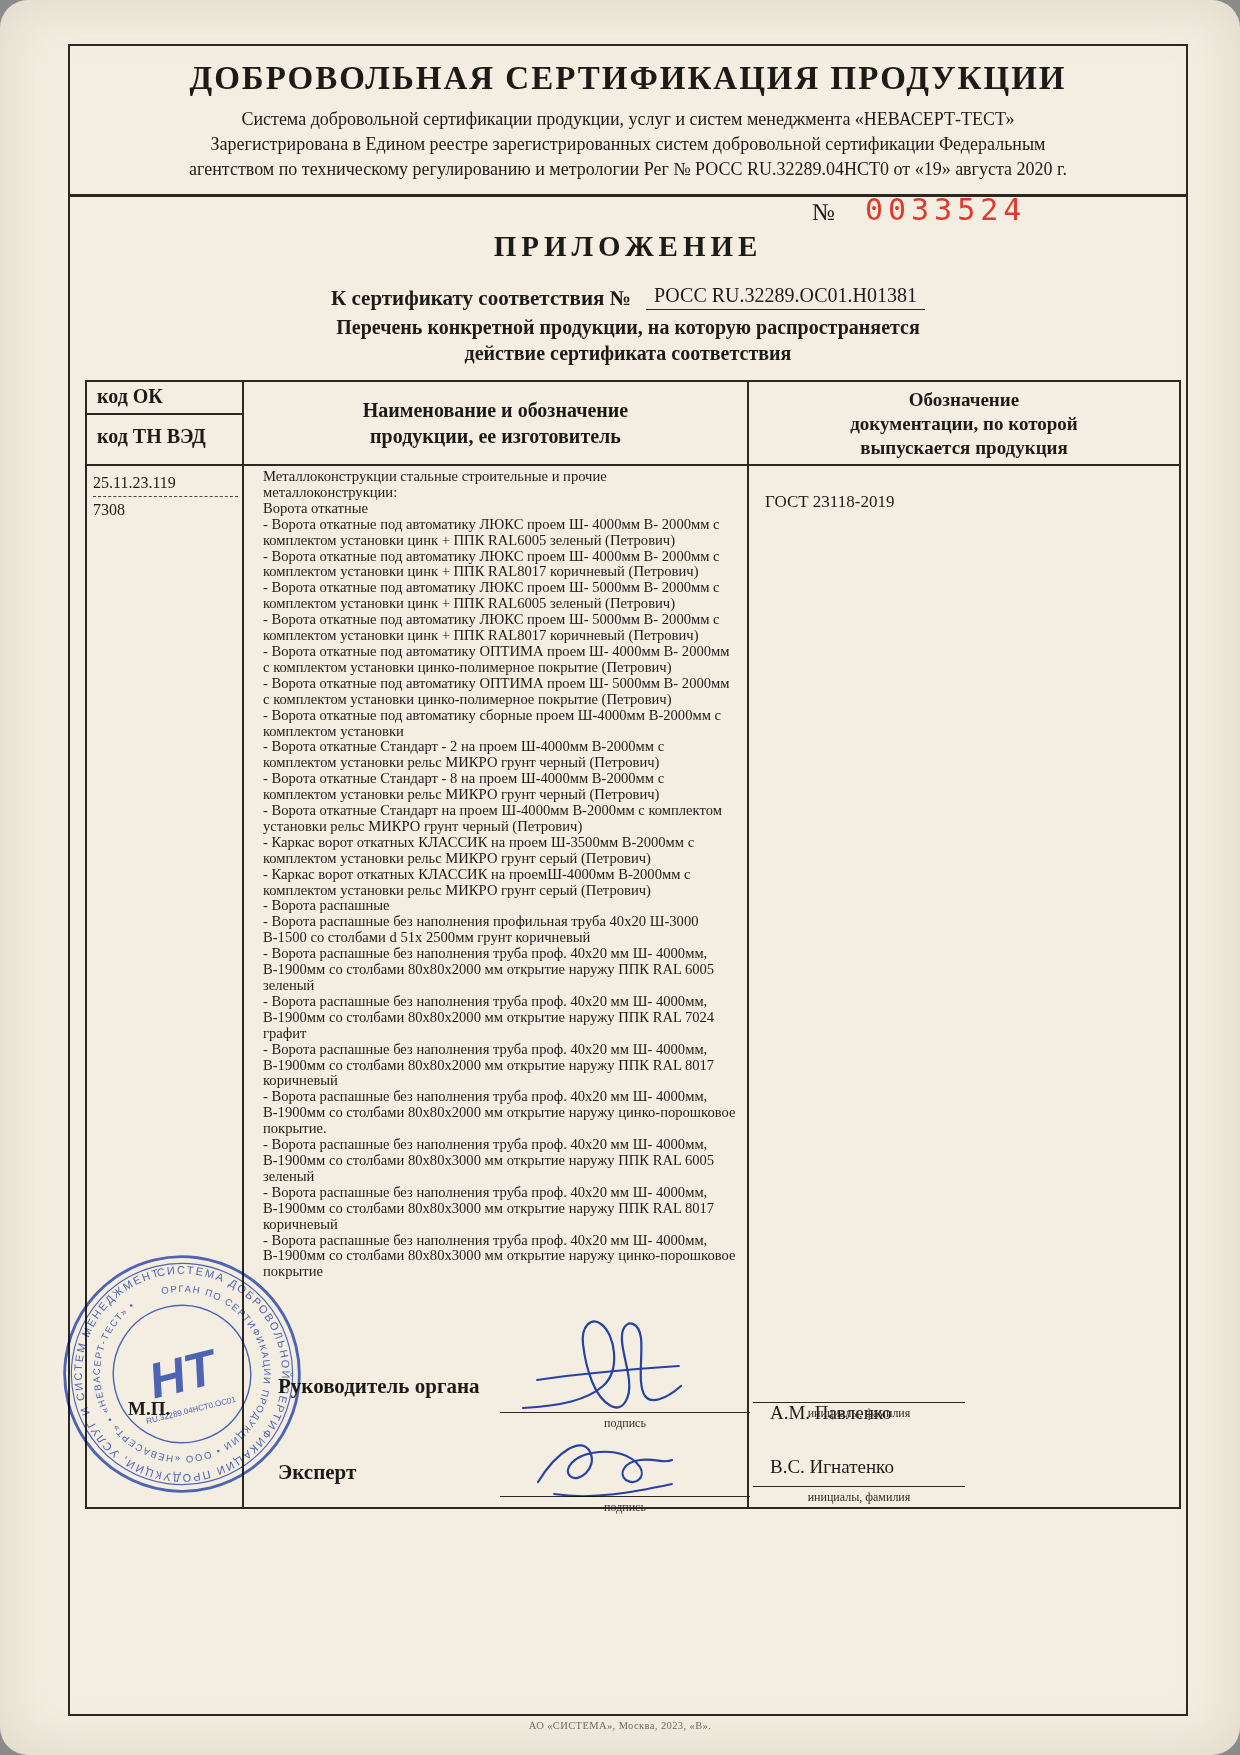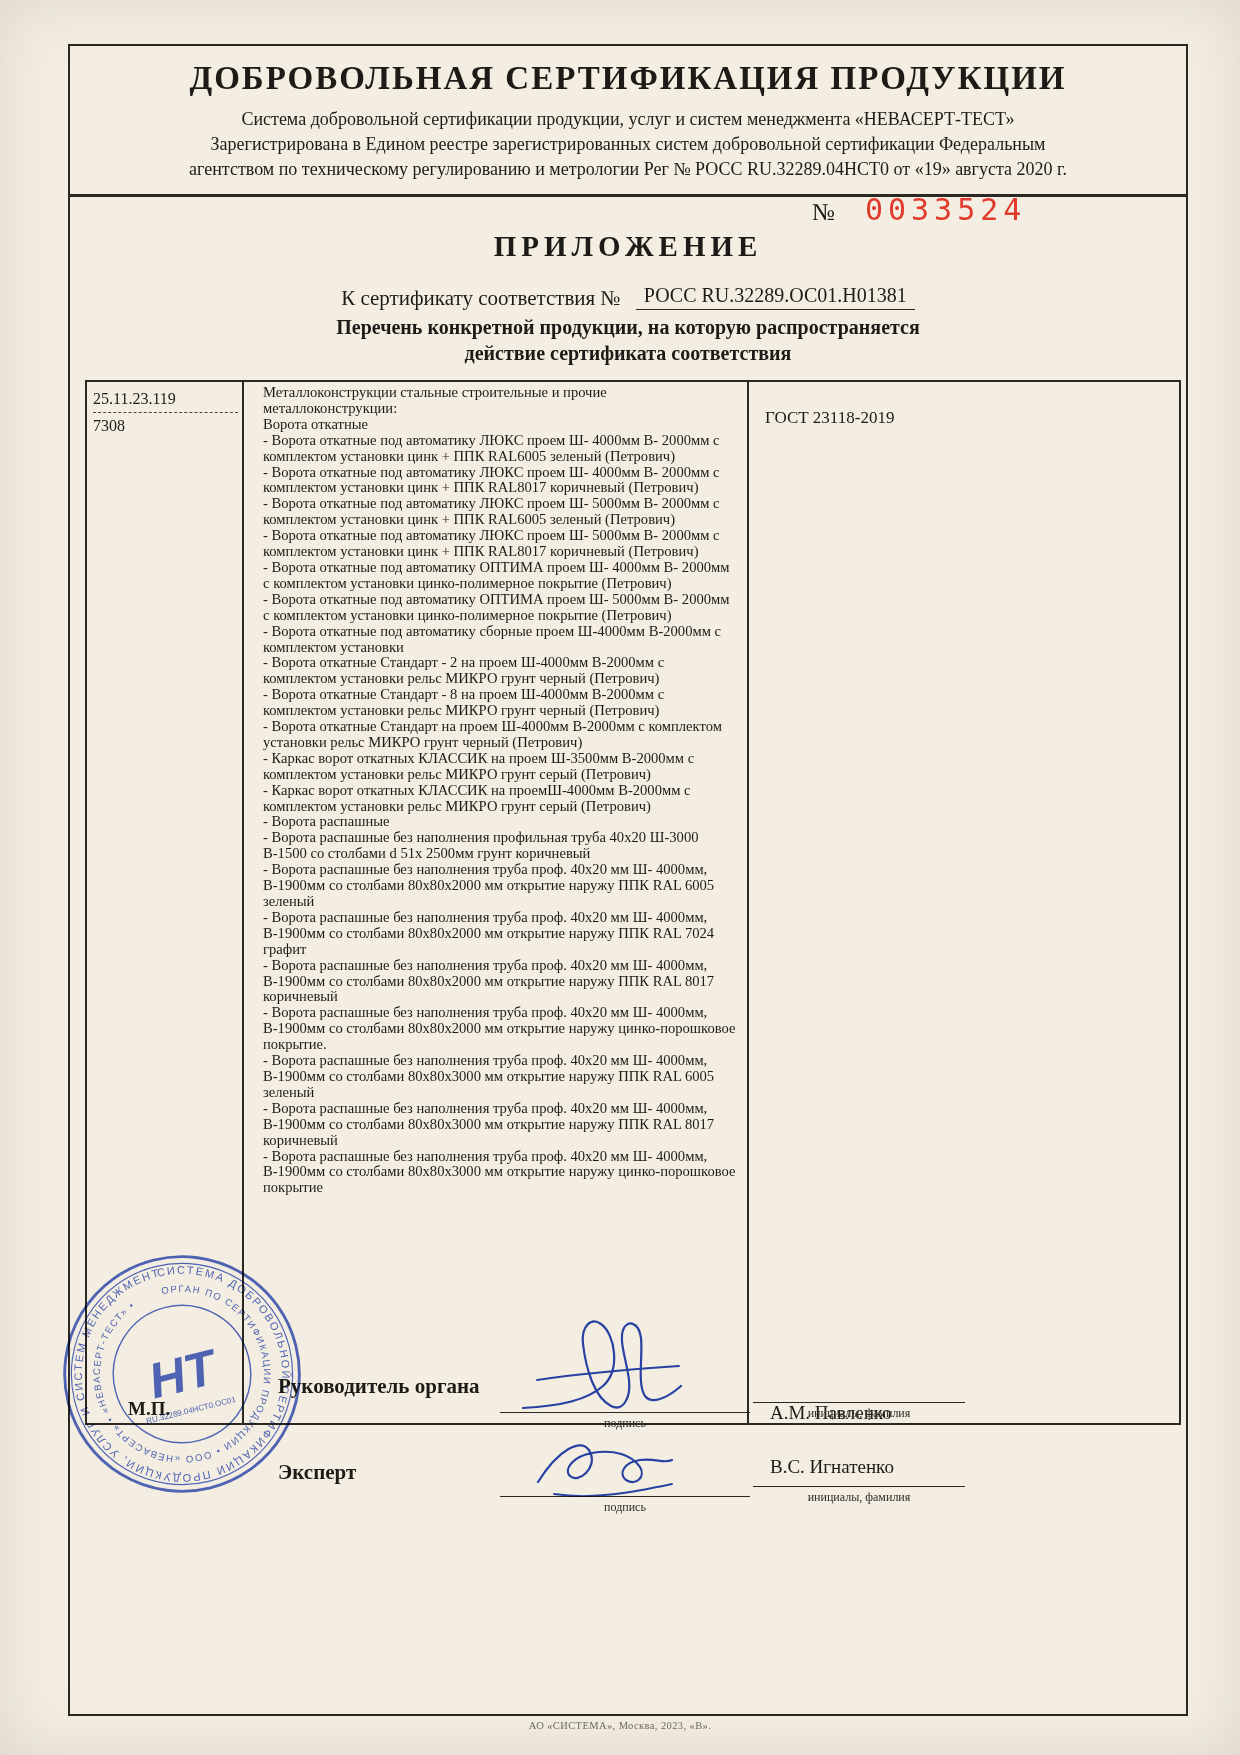--- a/index.html
+++ b/index.html
@@ -5,41 +5,42 @@
   html,body{margin:0;padding:0;}
   body{background:#8a8a8a;}
   .page{
     position:relative;
     width:1240px;height:1755px;
     background:#f3eee1;
     font-family:"Liberation Serif", serif;
     color:#1d1b17;
     overflow:hidden;
     box-shadow:inset 0 0 60px rgba(120,110,90,.18);
+    border-radius:28px;
   }
   .frame{
     position:absolute;left:68px;top:44px;width:1116px;height:1668px;
     border:2px solid #2b2823;
   }
   
   .header{padding-top:14px;text-align:center;}
   .doc-title{margin:0 0 10px 0;font-size:33px;font-weight:bold;letter-spacing:2px;}
   .sub{margin:0;font-size:18px;line-height:25px;}
   .header-rule{margin-top:12px;border-bottom:3px solid #2b2823;}
   
   .doc-number{position:absolute;top:146px;left:742px;white-space:nowrap;}
   .no-sign{font-size:24px;}
   .no-value{
     font-family:"DejaVu Sans Mono", monospace;
     font-size:30px;color:#e03a2c;letter-spacing:5px;margin-left:26px;
   }
   .appendix-title{position:absolute;top:184px;left:0;width:100%;text-align:center;
     font-size:29px;font-weight:bold;letter-spacing:5px;}
   .cert-line{position:absolute;top:240px;left:0;width:100%;text-align:center;font-size:21px;}
-  .cert-label{font-weight:normal;margin-top:48px;}
+  .cert-label{font-weight:bold;margin-top:48px;}
   .cert-value{display:inline-block;position:relative;top:-3px;margin-left:10px;
     border-bottom:1.5px solid #2b2823;padding:0 8px 2px 8px;font-size:20px;}
   .desc{position:absolute;left:0;width:100%;text-align:center;font-weight:bold;font-size:20px;}
   .desc-1{top:270px;} .desc-2{top:296px;}
   
   .ptable{position:absolute;left:15px;top:334px;width:1096px;border:2px solid #2b2823;
     box-sizing:border-box;}
   .thead{display:flex;height:84px;border-bottom:2px solid #2b2823;box-sizing:border-box;}
   .th-col1{width:157px;border-right:2px solid #2b2823;box-sizing:border-box;display:flex;flex-direction:column;}
   .th-col1-top{height:33px;border-bottom:2px solid #2b2823;box-sizing:border-box;
@@ -109,20 +110,35 @@
 
     <div class="cert-line">
       <span class="cert-label">К сертификату соответствия №</span>
       <span class="cert-value">РОСС RU.32289.ОС01.Н01381</span>
     </div>
 
     <div class="desc desc-1">Перечень конкретной продукции, на которую распространяется</div>
     <div class="desc desc-2">действие сертификата соответствия</div>
 
     <div class="ptable">
+      <div class="thead">
+        <div class="th-col1">
+          <div class="th-col1-top">код ОК</div>
+          <div class="th-col1-bottom">код ТН ВЭД</div>
+        </div>
+        <div class="th-col2">
+          <div>Наименование и обозначение</div>
+          <div>продукции, ее изготовитель</div>
+        </div>
+        <div class="th-col3">
+          <div>Обозначение</div>
+          <div>документации, по которой</div>
+          <div>выпускается продукция</div>
+        </div>
+      </div>
       <div class="tbody">
         <div class="tb-col1">
           <div class="code-ok">25.11.23.119</div>
           <div class="code-tn">7308</div>
         </div>
         <div class="tb-col2">
           <div class="product-line">Металлоконструкции стальные строительные и прочие металлоконструкции:</div>
           <div class="product-line">Ворота откатные</div>
           <div class="product-line">- Ворота откатные под автоматику ЛЮКС проем Ш- 4000мм В- 2000мм с комплектом установки цинк + ППК RAL6005 зеленый (Петрович)</div>
           <div class="product-line">- Ворота откатные под автоматику ЛЮКС проем Ш- 4000мм В- 2000мм с комплектом установки цинк + ППК RAL8017 коричневый (Петрович)</div>

